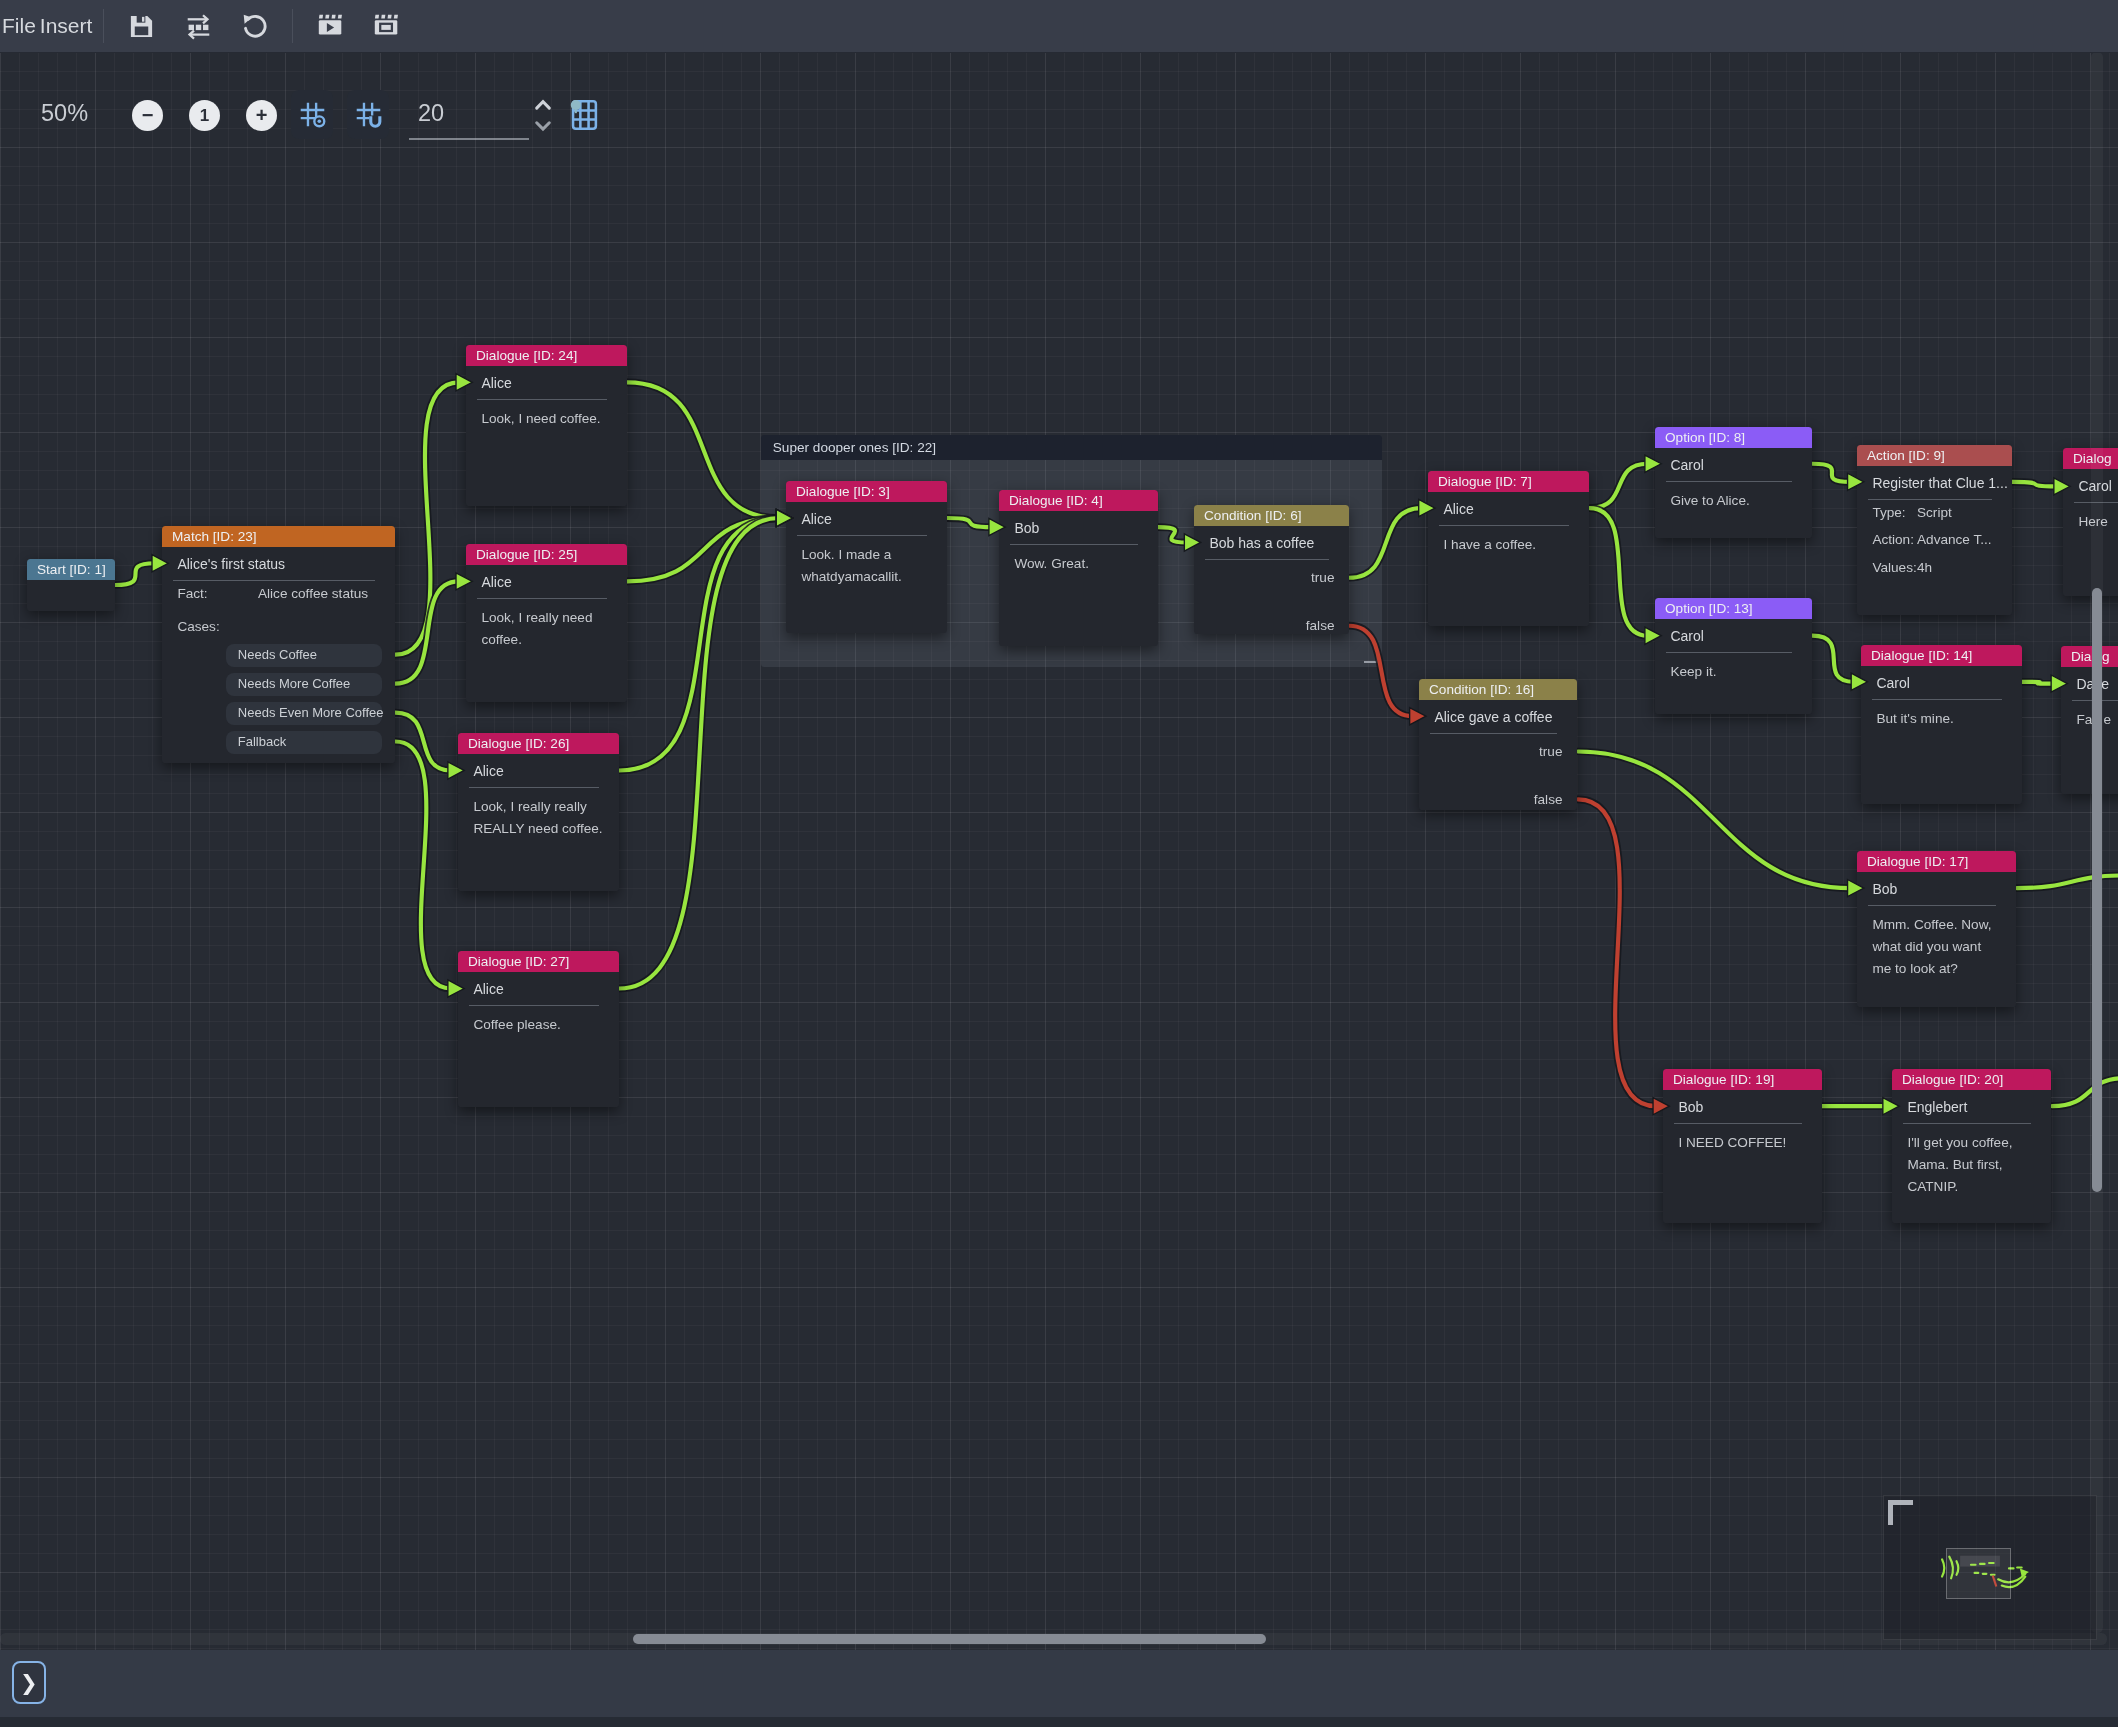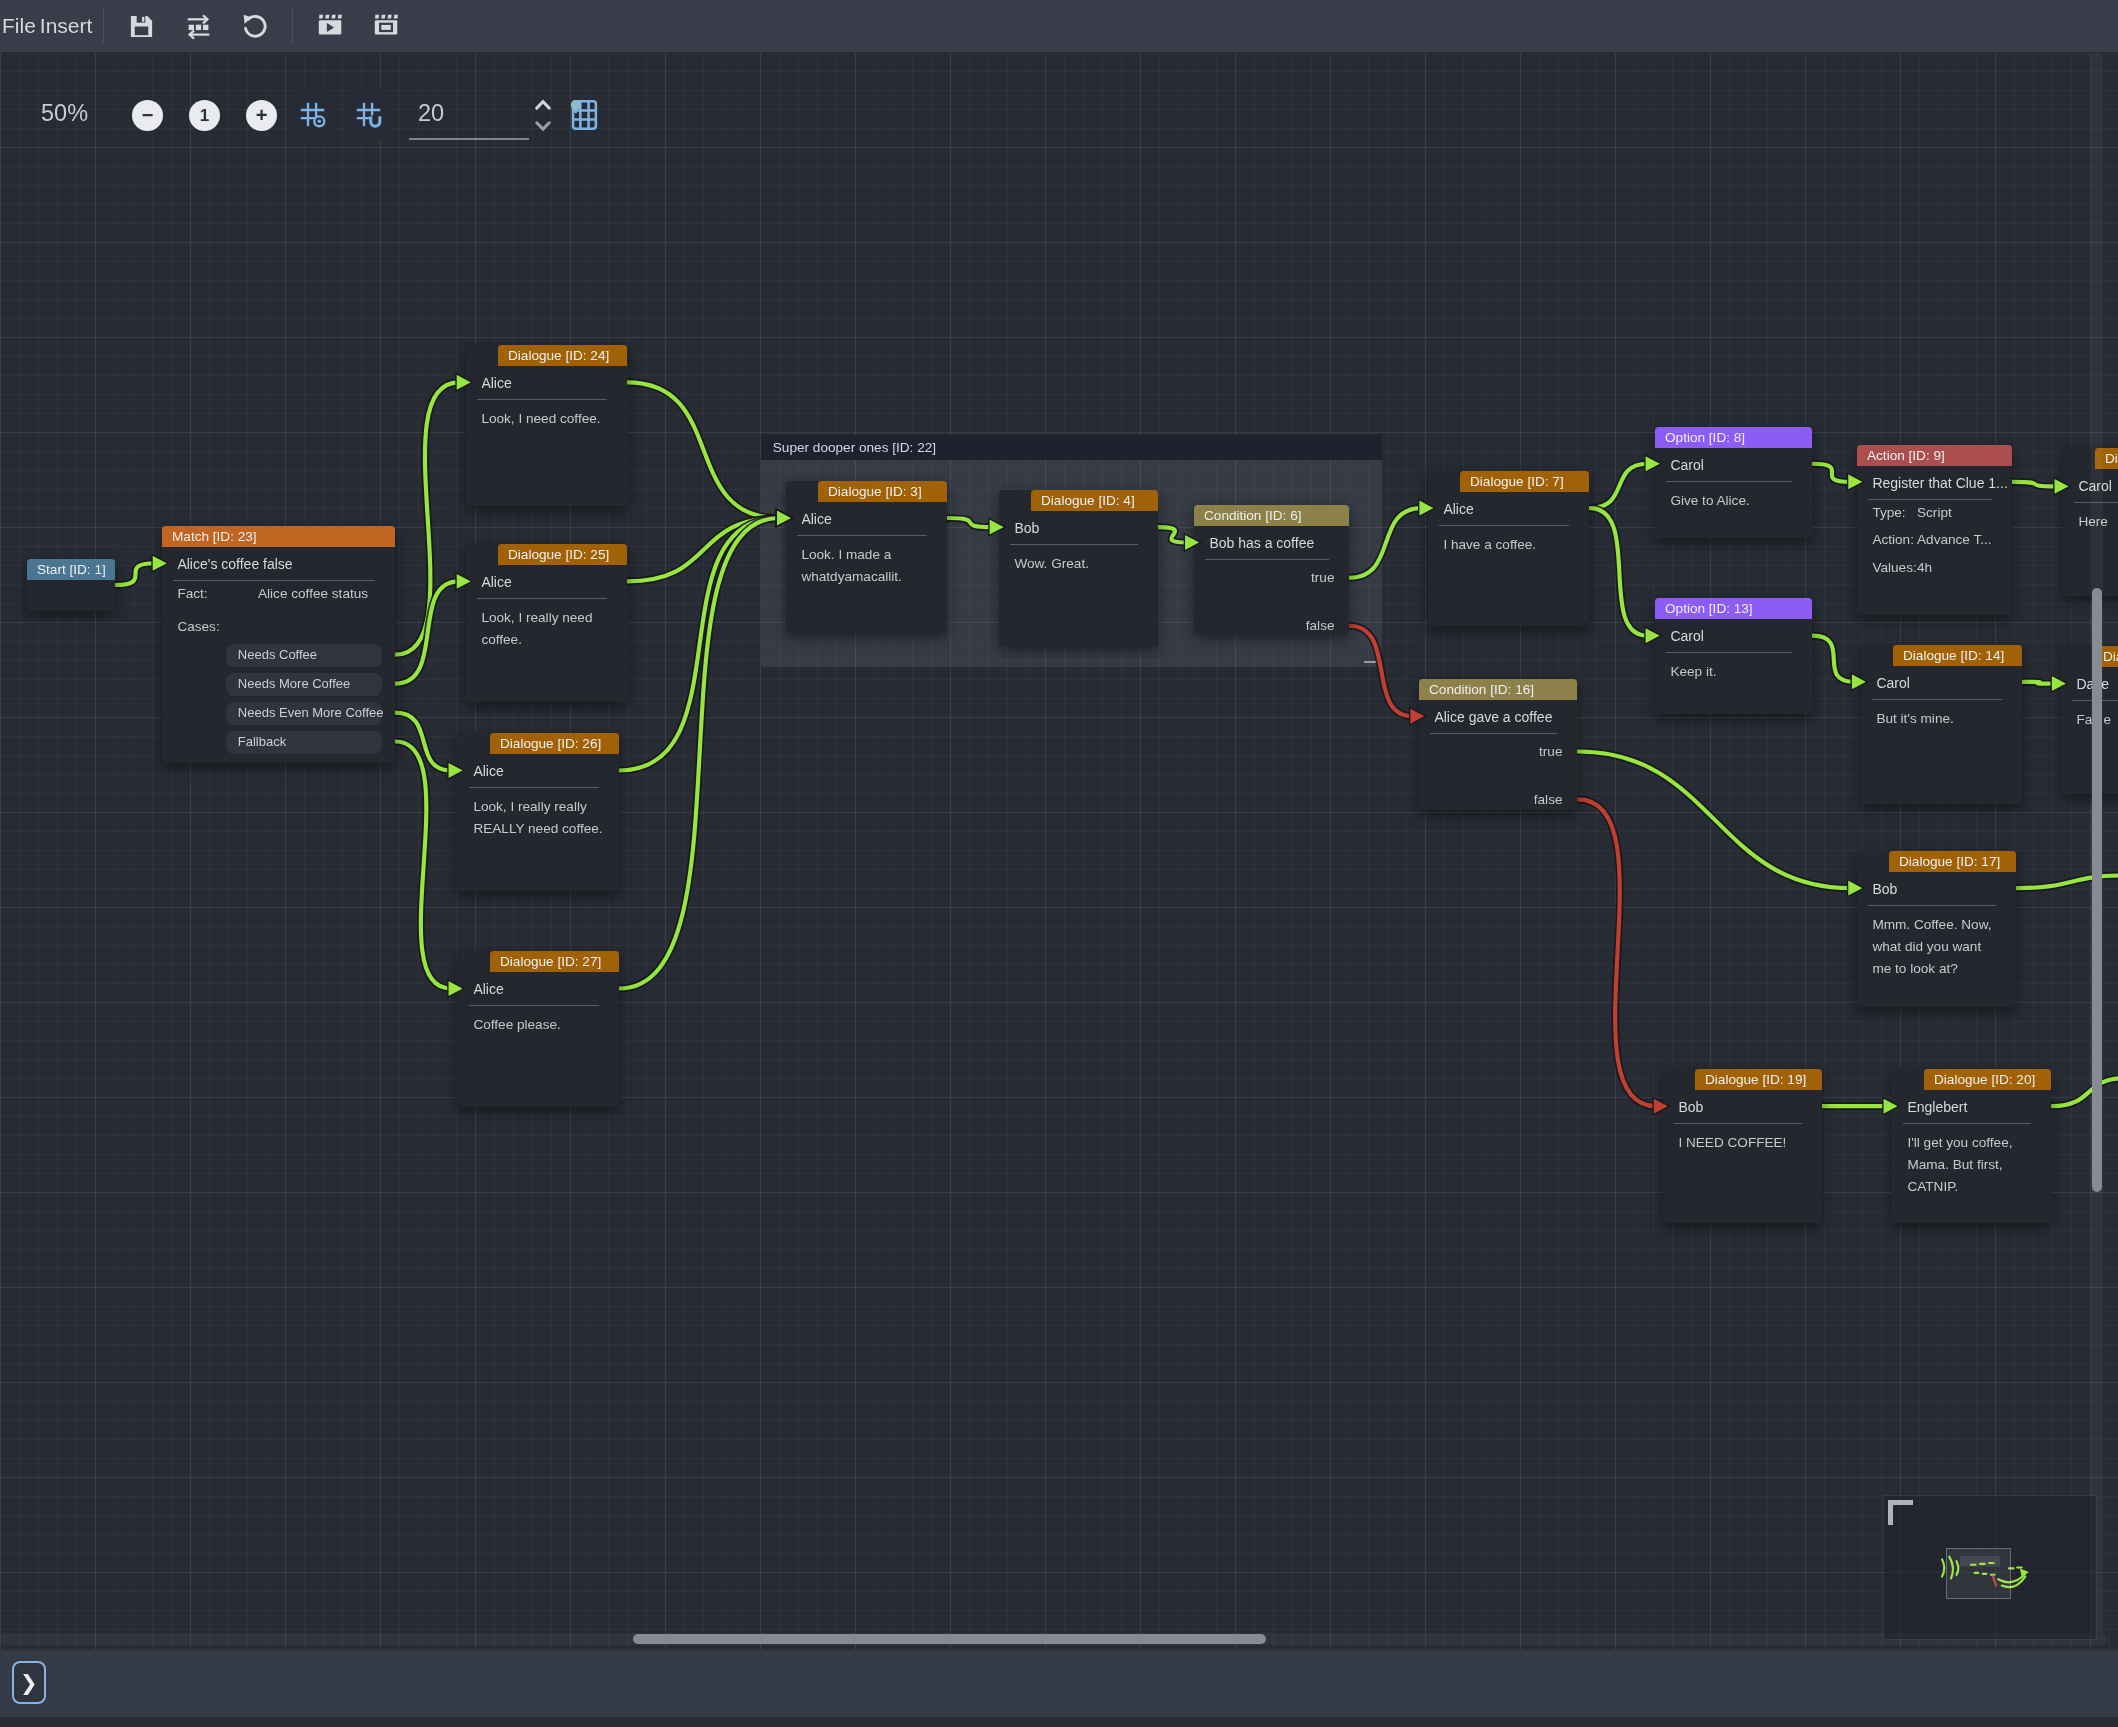--- a/index.html
+++ b/index.html
@@ -41,21 +41,21 @@
     line-height:25px;padding:0 11.8px;border-radius:3.6px 3.6px 0 0;}
   .gframe .fbody{position:absolute;left:0;right:0;top:25px;bottom:0;
     background:rgba(150,160,175,0.14);border-radius:0 0 3.6px 3.6px;}
   .gframe .fhandle{position:absolute;right:4.5px;bottom:4.5px;width:11.8px;height:11.8px;
     border-right:2.7px solid rgba(215,220,228,0.6);border-bottom:2.7px solid rgba(215,220,228,0.6);}
   
   .gnode{position:absolute;background:#24272e;border-radius:3.6px;
     box-shadow:0 4.5px 12.7px rgba(0,0,0,0.45);}
   .gnode .ntitle{height:21px;border-radius:3.6px 3.6px 0 0;color:#edeff2;font-size:13.6px;
     line-height:21px;padding:0 10px;white-space:nowrap;overflow:hidden;}
-  .t-dialogue{background:#a16207;margin-left:32px;} .t-match{background:#c06522;}
+  .t-dialogue{background:#be185d;} .t-match{background:#c06522;}
   .t-condition{background:#8b8149;} .t-option{background:#8b5cf6;}
   .t-action{background:#aa4e4f;} .t-start{background:#4b7691;}
   .nbody{position:absolute;left:0;right:0;top:21px;bottom:0;color:#c6c9ce;font-size:13.6px;overflow:hidden;}
   .char-row{height:33px;display:flex;align-items:center;padding:0 11px 0 15.4px;
     color:#d6d9dd;font-size:14px;white-space:nowrap;}
   .nsep{height:0.9px;background:#575c65;margin:0 20px 0 11px;}
   .nlines{padding:8.1px 11px 0 15.4px;line-height:22px;white-space:nowrap;}
   .abs-row{position:absolute;left:0;right:0;height:23.5px;line-height:23.5px;white-space:nowrap;}
   .row-right{text-align:right;padding-right:14.5px;}
   .f-label{position:absolute;left:15.4px;}
@@ -213,21 +213,21 @@
       <path d="M2229,924 C2292.02,924 2286.98,910 2348,910" fill="none" stroke="#98e53f" stroke-width="4.6" stroke-linecap="round"></path>
     </svg>
   <div id="nodes-layer">
       <div class="gnode" style="left: 27px; top: 507px; width: 88px; height: 52px;">
         <div class="ntitle t-start">Start [ID: 1]</div>
         <div class="nbody"></div>
       </div>
       <div class="gnode" style="left: 162px; top: 474px; width: 233px; height: 237px;">
         <div class="ntitle t-match">Match [ID: 23]</div>
         <div class="nbody">
-          <div class="char-row">Alice's coffee false</div>
+          <div class="char-row">Alice's first status</div>
           <div class="nsep"></div>
           <div class="abs-row" style="top: 35px;">
             <span class="f-label">Fact:</span>
             <span class="f-value" style="left: 57px; margin-left: 39px;">Alice coffee status</span>
           </div>
           <div class="abs-row" style="top: 68px; text-align: center;">
             <span class="f-label">Cases:</span>
           </div>
           <div class="case-btn" style="top: 97px;">Needs Coffee</div>
           <div class="case-btn" style="top: 126px;">Needs More Coffee</div>

